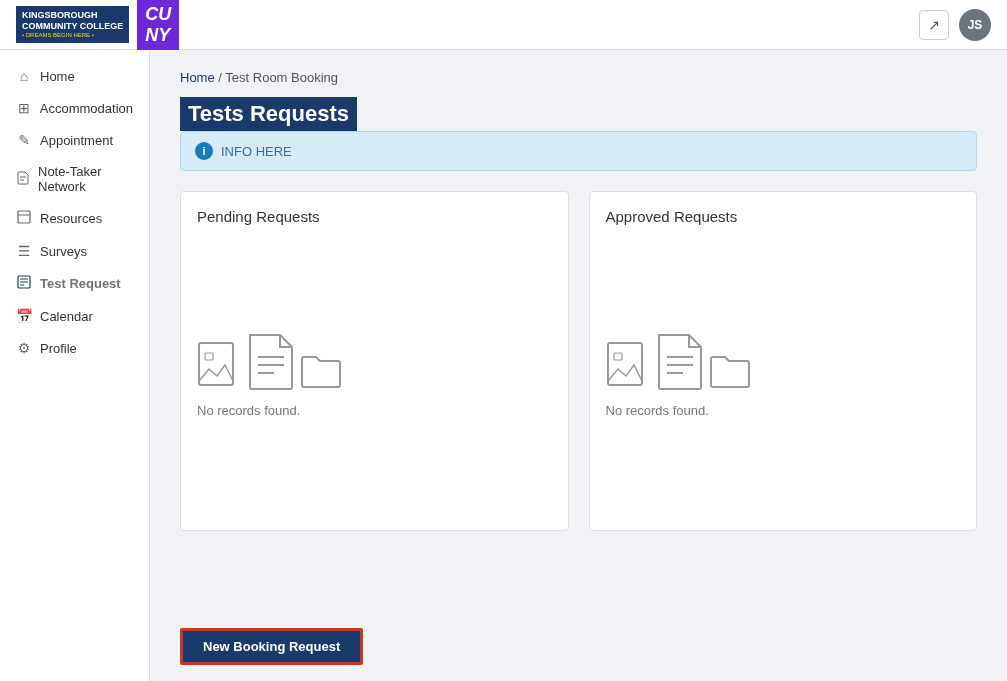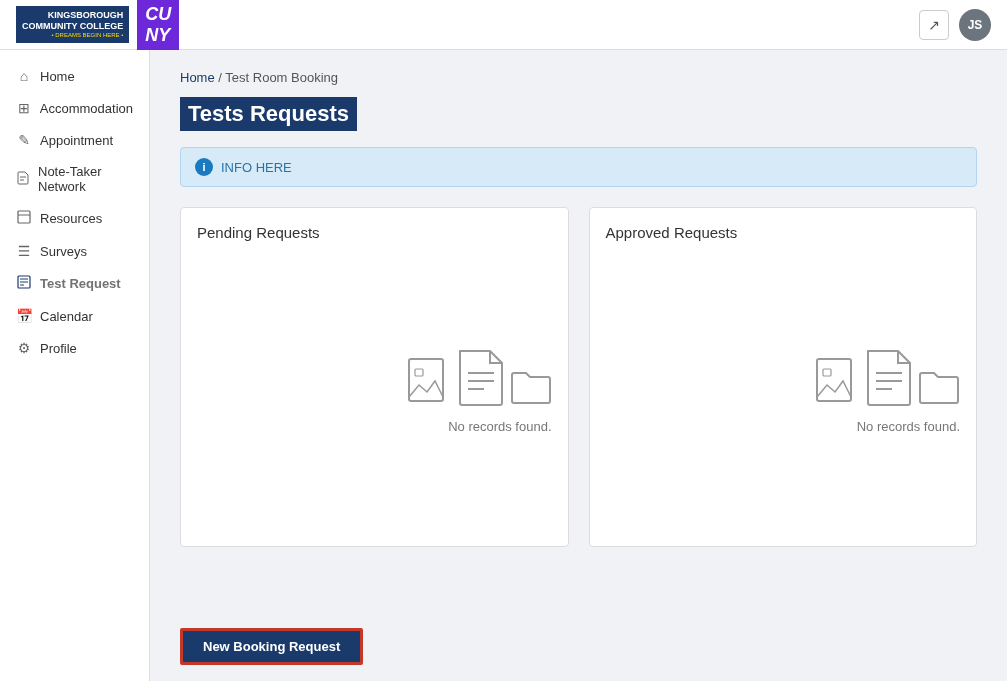--- a/index.html
+++ b/index.html
@@ -21,21 +21,21 @@
       align-items: center;
       gap: 8px;
     }
     .logo-kingsborough {
       background: #1a3a6b;
       color: #fff;
       font-size: 9px;
       font-weight: bold;
       padding: 4px 6px;
       line-height: 1.2;
-      text-align: right;
+      text-align: left;
     }
     .logo-kingsborough .dreams {
       font-size: 6px;
       font-weight: normal;
       color: #ffd700;
       display: block;
     }
     .logo-cuny {
       background: #6d28d9;
       color: #fff;
@@ -132,21 +132,20 @@
     .breadcrumb span { color: #555; }
 
     
     .page-title {
       background: #1a3a6b;
       color: #fff;
       display: inline-block;
       padding: 4px 8px;
       font-size: 22px;
       font-weight: bold;
-      margin-bottom: 16px;
     }
 
     
     .info-banner {
       background: #d6eaf8;
       border: 1px solid #b3d4f0;
       border-radius: 4px;
       padding: 10px 14px;
       font-size: 13px;
       color: #2874a6;
@@ -188,21 +187,21 @@
     .request-card-title {
       font-size: 15px;
       font-weight: normal;
       color: #333;
       margin-bottom: 12px;
     }
     .empty-state {
       flex: 1;
       display: flex;
       flex-direction: column;
-      align-items: flex-end;
+      align-items: flex-start;
       justify-content: center;
       gap: 12px;
     }
     .empty-icons {
       display: flex;
       align-items: flex-end;
       gap: 4px;
     }
     .no-records {
       font-size: 13px;

